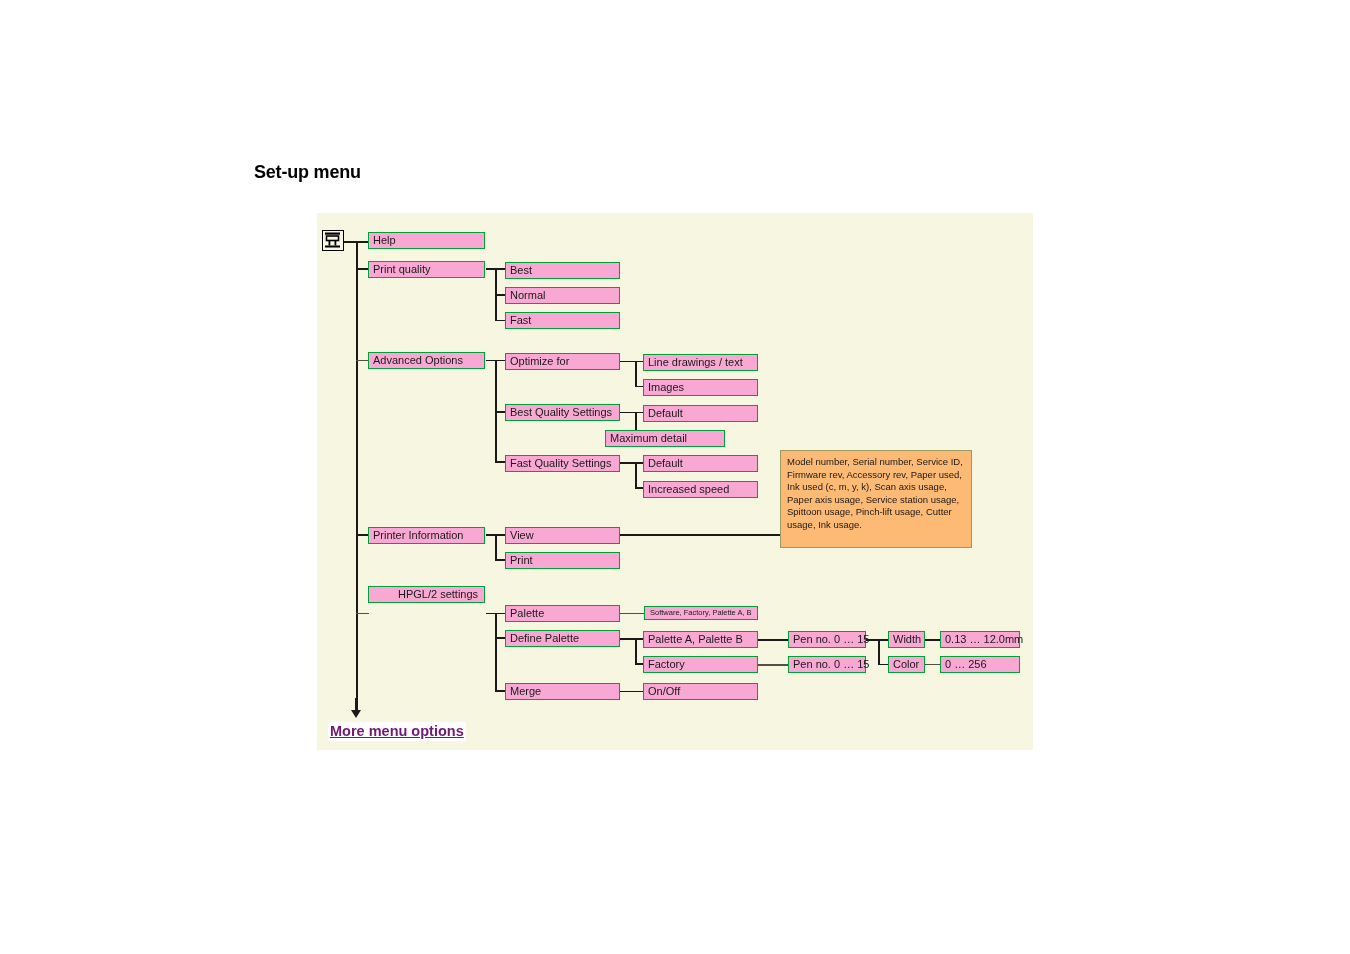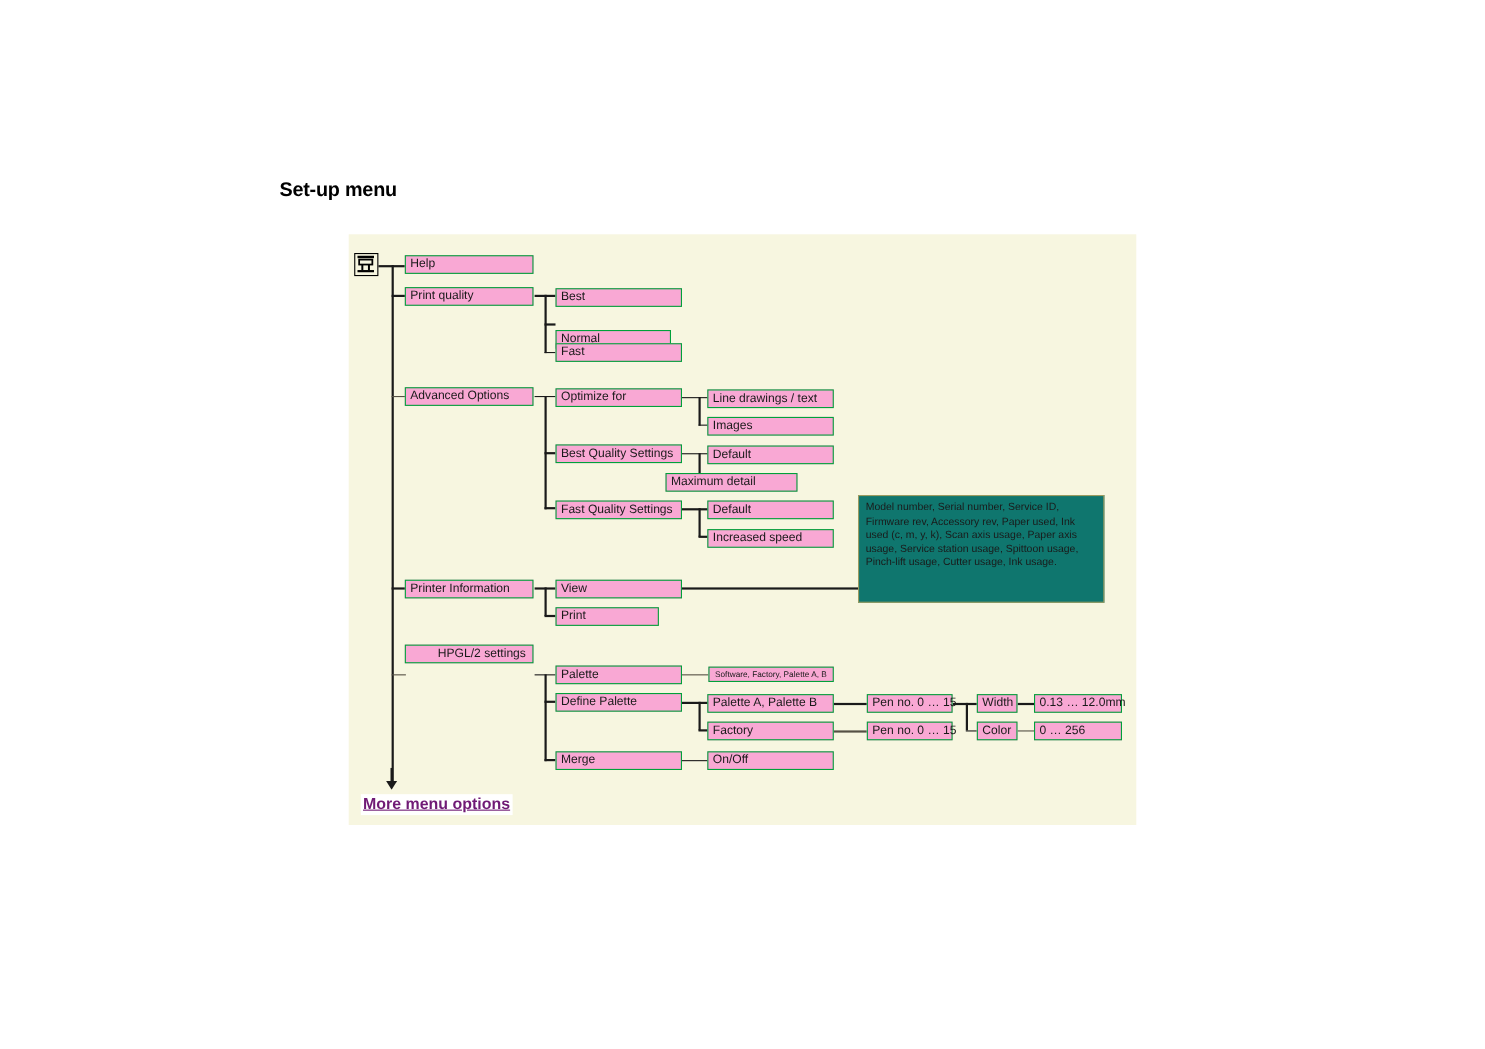--- a/index.html
+++ b/index.html
@@ -67,24 +67,24 @@
     box-sizing: border-box;
     border: 1.5px solid #000000;
     background: #f7f6e0;
   }
   #printer-icon svg { display: block; }
   
   #info-tooltip {
     position: absolute;
     left: 780px;
     top: 450px;
-    width: 224px;
+    width: 192px;
     height: 98px;
     box-sizing: border-box;
-    background: #0f766e;
+    background: #fdba74;
     border: 1px solid #9b9b60;
     font-size: 9.5px;
     line-height: 12.6px;
     color: #1a1a1a;
     padding: 5px 6px 0 6px;
   }
   
   #more-options-link {
     position: absolute;
     left: 328px;
@@ -179,37 +179,37 @@
 <div class="line" style="left:866px; top:639px; width:22px; height:2.4px;"></div>
 <div class="line" style="left:878px; top:639px; width:1.8px; height:25px;"></div>
 <div class="line" style="left:878px; top:663.5px; width:10px; height:1.6px;"></div>
 
 <div class="line" style="left:925px; top:639px; width:15px; height:2.4px;"></div>
 <div class="line thin" style="left:925px; top:663.5px; width:15px; height:1.6px;"></div>
 
 <div class="node" style="left:368px; top:232px; width:117px; height:17px;">Help</div>
 <div class="node" style="left:368px; top:261px; width:117px; height:17px;">Print quality</div>
 <div class="node" style="left:505px; top:262px; width:115px; height:17px;">Best</div>
-<div class="node" style="left:505px; top:300px; width:105px; height:17px;">Normal</div>
+<div class="node" style="left:505px; top:287px; width:115px; height:17px;">Normal</div>
 <div class="node" style="left:505px; top:312px; width:115px; height:17px;text-align:right;">Fast</div>
 
 <div class="node" style="left:368px; top:352px; width:117px; height:17px;">Advanced Options</div>
 <div class="node" style="left:505px; top:353px; width:115px; height:17px;">Optimize for</div>
 <div class="node" style="left:643px; top:354px; width:115px; height:17px;">Line drawings / text</div>
 <div class="node" style="left:643px; top:379px; width:115px; height:17px;">Images</div>
 <div class="node" style="left:505px; top:404px; width:115px; height:17px;">Best Quality Settings</div>
 <div class="node" style="left:643px; top:405px; width:115px; height:17px;">Default</div>
 <div class="node" style="left:605px; top:430px; width:120px; height:17px;">Maximum detail</div>
 <div class="node" style="left:505px; top:455px; width:115px; height:17px;">Fast Quality Settings</div>
 <div class="node" style="left:643px; top:455px; width:115px; height:17px;">Default</div>
 <div class="node" style="left:643px; top:481px; width:115px; height:17px;">Increased speed</div>
 
 <div class="node" style="left:368px; top:527px; width:117px; height:17px;">Printer Information</div>
 <div class="node" style="left:505px; top:527px; width:115px; height:17px;">View</div>
-<div class="node" style="left:505px; top:552px; width:94px; height:17px;text-align:right;">Print</div>
+<div class="node" style="left:505px; top:552px; width:115px; height:17px;text-align:right;">Print</div>
 
 <div class="node" style="left:368px; top:586px; width:117px; height:17px;padding-left:29px;">HPGL/2 settings</div>
 <div class="node" style="left:505px; top:605px; width:115px; height:17px;">Palette</div>
 <div class="node small-text" style="left:644px; top:606px; width:114px; height:14px;">Software, Factory, Palette A, B</div>
 <div class="node" style="left:505px; top:630px; width:115px; height:17px;">Define Palette</div>
 <div class="node" style="left:643px; top:631px; width:115px; height:17px;">Palette A, Palette B</div>
 <div class="node" style="left:788px; top:631px; width:78px; height:17px;">Pen no. 0 … 15</div>
 <div class="node" style="left:643px; top:656px; width:115px; height:17px;">Factory</div>
 <div class="node" style="left:788px; top:656px; width:78px; height:17px;">Pen no. 0 … 15</div>
 <div class="node" style="left:888px; top:631px; width:37px; height:17px;">Width</div>

